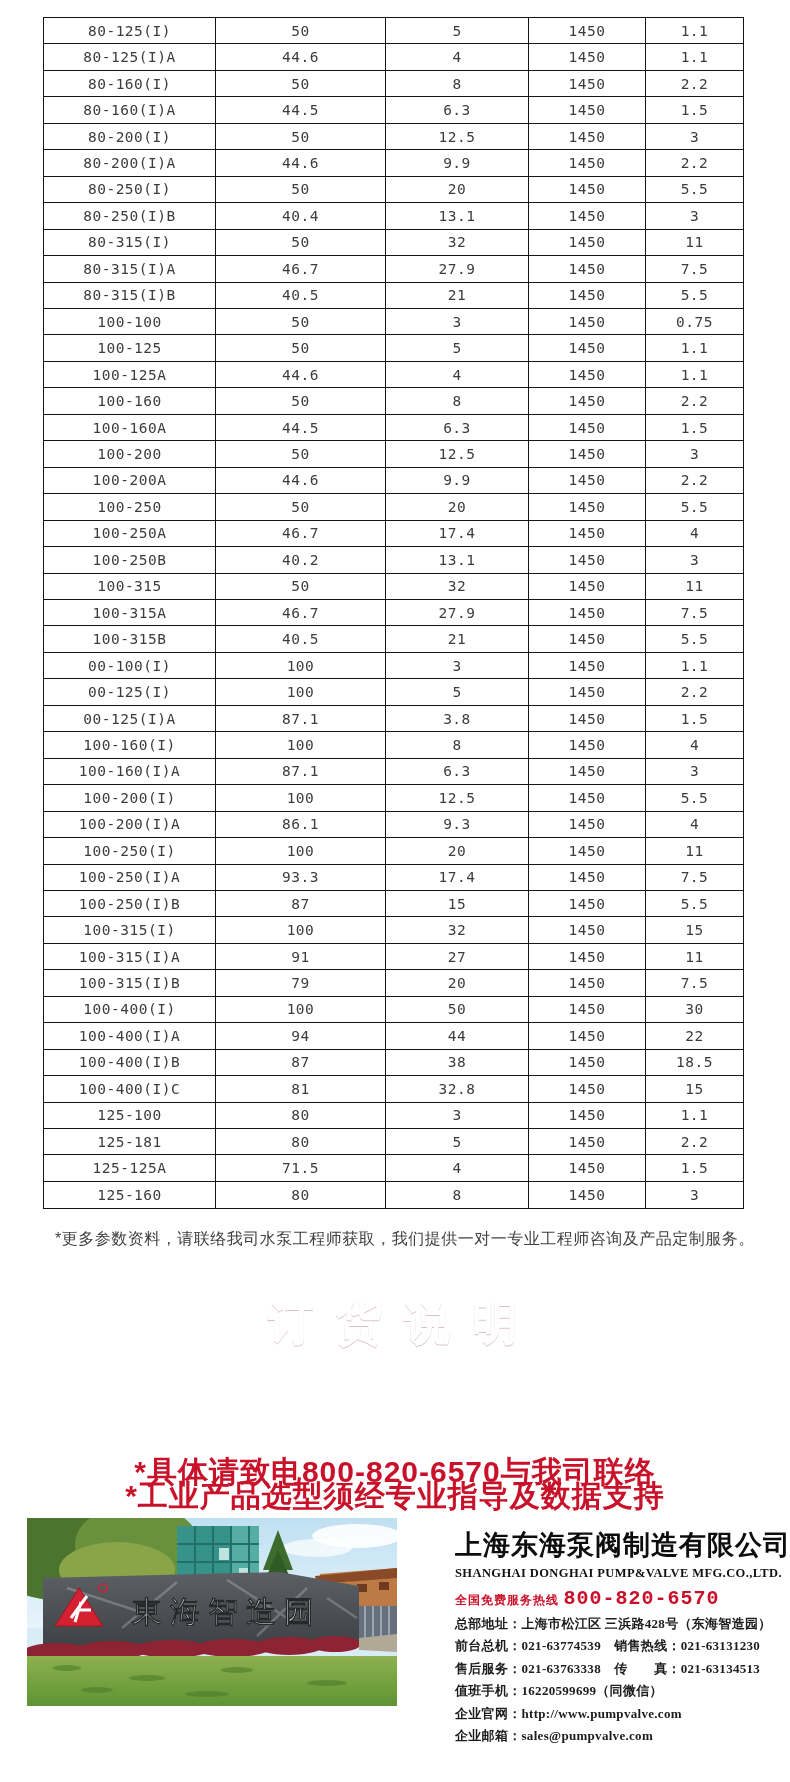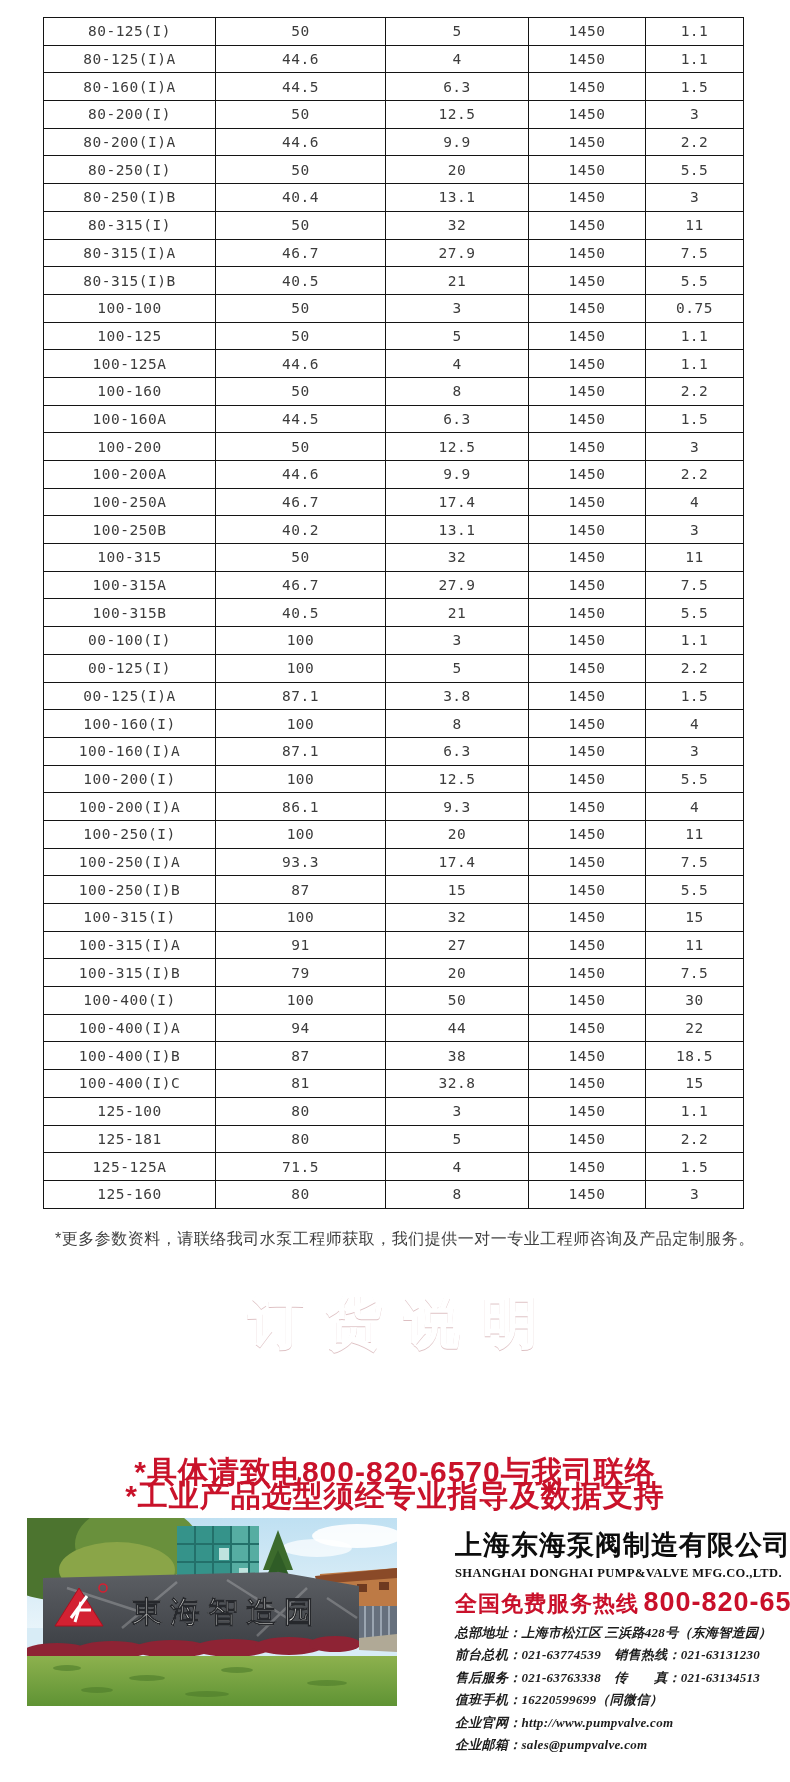--- a/index.html
+++ b/index.html
@@ -29,21 +29,21 @@
   }
 
   
   .order-banner {
     position:absolute; left:0; top:1263px; width:790px; height:90px;
     background:linear-gradient(170deg,#e647533 0%, #e14551 0%, #cd1e33 100%);
     display:flex; align-items:center; justify-content:center;
   }
   .order-banner .star { color:#ffffff; font-size:40px; line-height:1; padding:0 6px; }
   .order-banner .banner-title {
-    color:#ffffff; font-size:56px; font-weight:bold; letter-spacing:22px;
+    color:#ffffff; font-size:46px; font-weight:bold; letter-spacing:22px;
     margin-left:18px; text-shadow:0 1px 0 rgba(120,0,10,.25);
   }
 
   
   .slogan {
     position:absolute; left:0; width:790px; text-align:center;
     color:#c9122a; font-size:30px; font-weight:bold; letter-spacing:1px;
   }
   .slogan.s1 { top:1460px; }
   .slogan.s2 { top:1436px; }
@@ -57,25 +57,25 @@
   .company-cn {
     font-size:27px; font-weight:bold; color:#0d0d0d; letter-spacing:1px; white-space:nowrap;
   }
   .company-en {
     margin-top:3px; font-family:"Liberation Serif", serif; font-weight:bold;
     font-size:12.5px; color:#111; letter-spacing:0.4px; white-space:nowrap;
   }
   .hotline {
     margin-top:6px; color:#c9102a; font-weight:bold; white-space:nowrap;
   }
-  .hotline .hl-label { font-size:22px; letter-spacing:1px; }
-  .hotline .hl-number { font-size:27px; font-family:Liberation Sans, sans-serif; letter-spacing:1px; }
+  .hotline .hl-label { font-size:12px; letter-spacing:1px; }
+  .hotline .hl-number { font-size:20px; font-family:Liberation Mono, monospace; letter-spacing:1px; }
   .contact-line {
     margin-top:4.5px; font-size:13px; font-weight:bold; color:#1c1c1c;
-    font-family:"Liberation Serif", serif; letter-spacing:0.3px; white-space:nowrap;font-style:italic;
+    font-family:"Liberation Serif", serif; letter-spacing:0.3px; white-space:nowrap;
   }
   .contact-line.link { cursor:pointer; }
 </style>
 </head>
 <body>
 
 <div id="page">
 
   <div class="spec-table-wrap">
     <table class="spec">
@@ -95,20 +95,27 @@
             <td>1.1</td>
           </tr>
           <tr>
             <td>80-125(I)A</td>
             <td>44.6</td>
             <td>4</td>
             <td>1450</td>
             <td>1.1</td>
           </tr>
           <tr>
+            <td>80-160(I)</td>
+            <td>50</td>
+            <td>8</td>
+            <td>1450</td>
+            <td>2.2</td>
+          </tr>
+          <tr>
             <td>80-160(I)A</td>
             <td>44.5</td>
             <td>6.3</td>
             <td>1450</td>
             <td>1.5</td>
           </tr>
           <tr>
             <td>80-200(I)</td>
             <td>50</td>
             <td>12.5</td>
@@ -198,20 +205,27 @@
             <td>12.5</td>
             <td>1450</td>
             <td>3</td>
           </tr>
           <tr>
             <td>100-200A</td>
             <td>44.6</td>
             <td>9.9</td>
             <td>1450</td>
             <td>2.2</td>
+          </tr>
+          <tr>
+            <td>100-250</td>
+            <td>50</td>
+            <td>20</td>
+            <td>1450</td>
+            <td>5.5</td>
           </tr>
           <tr>
             <td>100-250A</td>
             <td>46.7</td>
             <td>17.4</td>
             <td>1450</td>
             <td>4</td>
           </tr>
           <tr>
             <td>100-250B</td>

